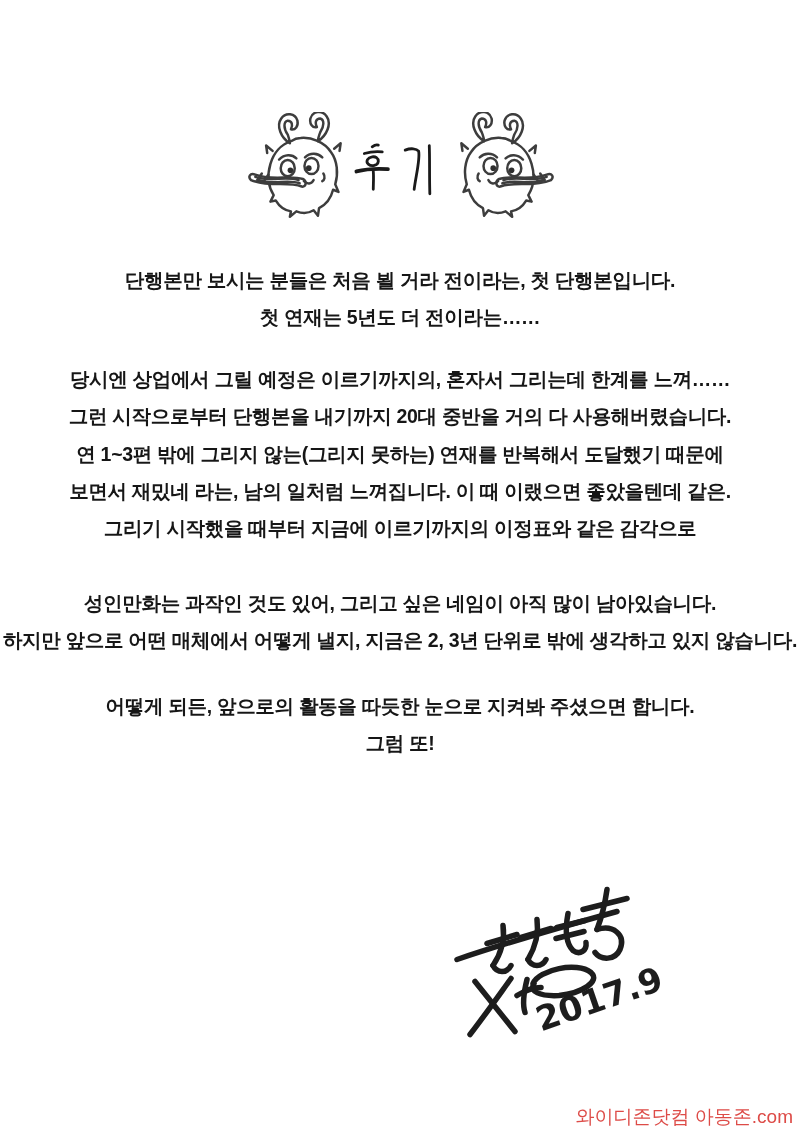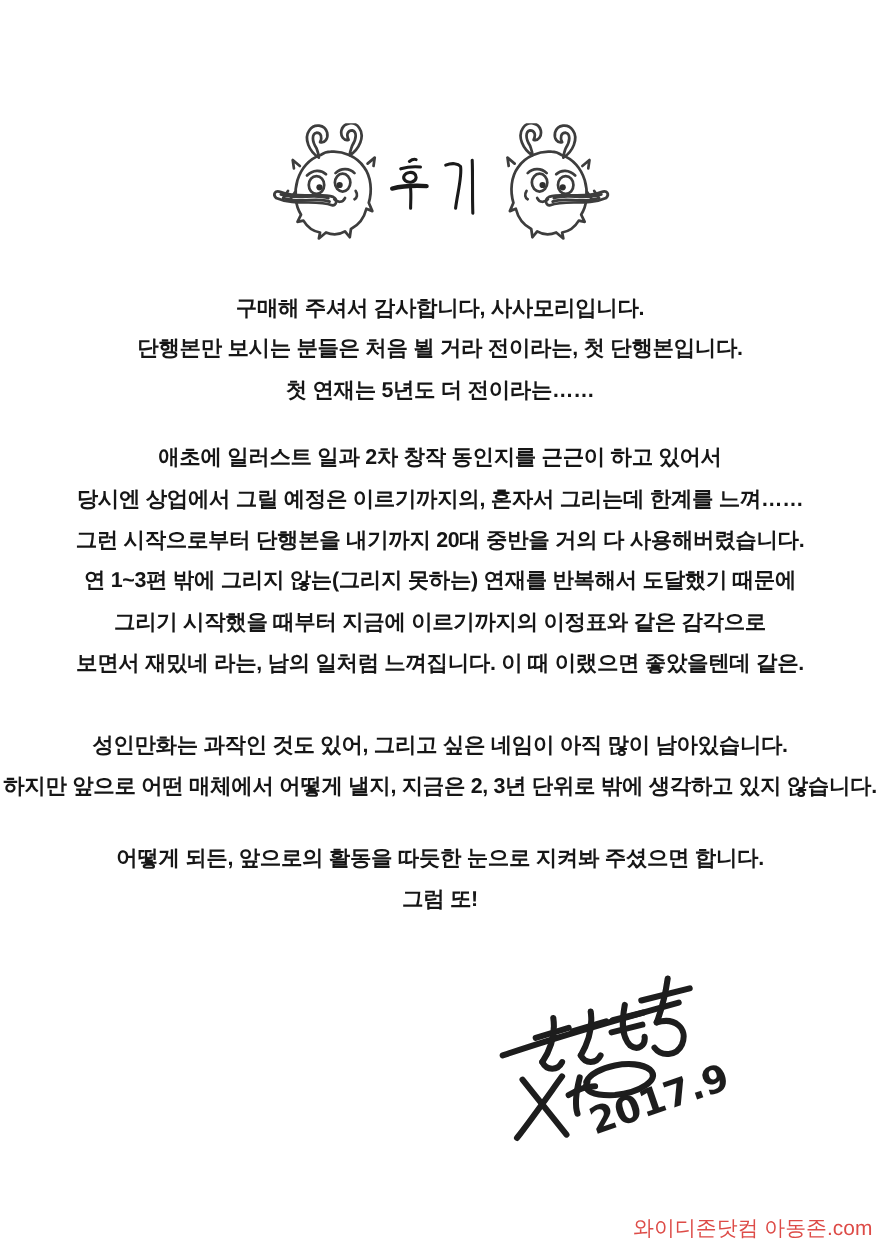--- a/index.html
+++ b/index.html
@@ -117,31 +117,29 @@
   </div>
 
   <div class="mascot mascot-right">
     <svg width="130" height="108" viewBox="0 0 120 100">
         <use href="#mascot-shape"></use>
       </svg>
   </div>
 
   <div class="content">
     <div class="para para-1">
-      <div class="line">구매해 주셔서 감사합니다, 사사모리입니다.</div>
       <div class="line">단행본만 보시는 분들은 처음 뵐 거라 전이라는, 첫 단행본입니다.</div>
       <div class="line">첫 연재는 5년도 더 전이라는……</div>
     </div>
     <div class="para para-2">
-      <div class="line">애초에 일러스트 일과 2차 창작 동인지를 근근이 하고 있어서</div>
       <div class="line">당시엔 상업에서 그릴 예정은 이르기까지의, 혼자서 그리는데 한계를 느껴……</div>
       <div class="line">그런 시작으로부터 단행본을 내기까지 20대 중반을 거의 다 사용해버렸습니다.</div>
       <div class="line">연 1~3편 밖에 그리지 않는(그리지 못하는) 연재를 반복해서 도달했기 때문에</div>
+      <div class="line">보면서 재밌네 라는, 남의 일처럼 느껴집니다. 이 때 이랬으면 좋았을텐데 같은.</div>
       <div class="line">그리기 시작했을 때부터 지금에 이르기까지의 이정표와 같은 감각으로</div>
-      <div class="line">보면서 재밌네 라는, 남의 일처럼 느껴집니다. 이 때 이랬으면 좋았을텐데 같은.</div>
     </div>
     <div class="para para-3">
       <div class="line">성인만화는 과작인 것도 있어, 그리고 싶은 네임이 아직 많이 남아있습니다.</div>
       <div class="line">하지만 앞으로 어떤 매체에서 어떻게 낼지, 지금은 2, 3년 단위로 밖에 생각하고 있지 않습니다.</div>
     </div>
     <div class="para para-4">
       <div class="line">어떻게 되든, 앞으로의 활동을 따듯한 눈으로 지켜봐 주셨으면 합니다.</div>
       <div class="line">그럼 또!</div>
     </div>
   </div>

